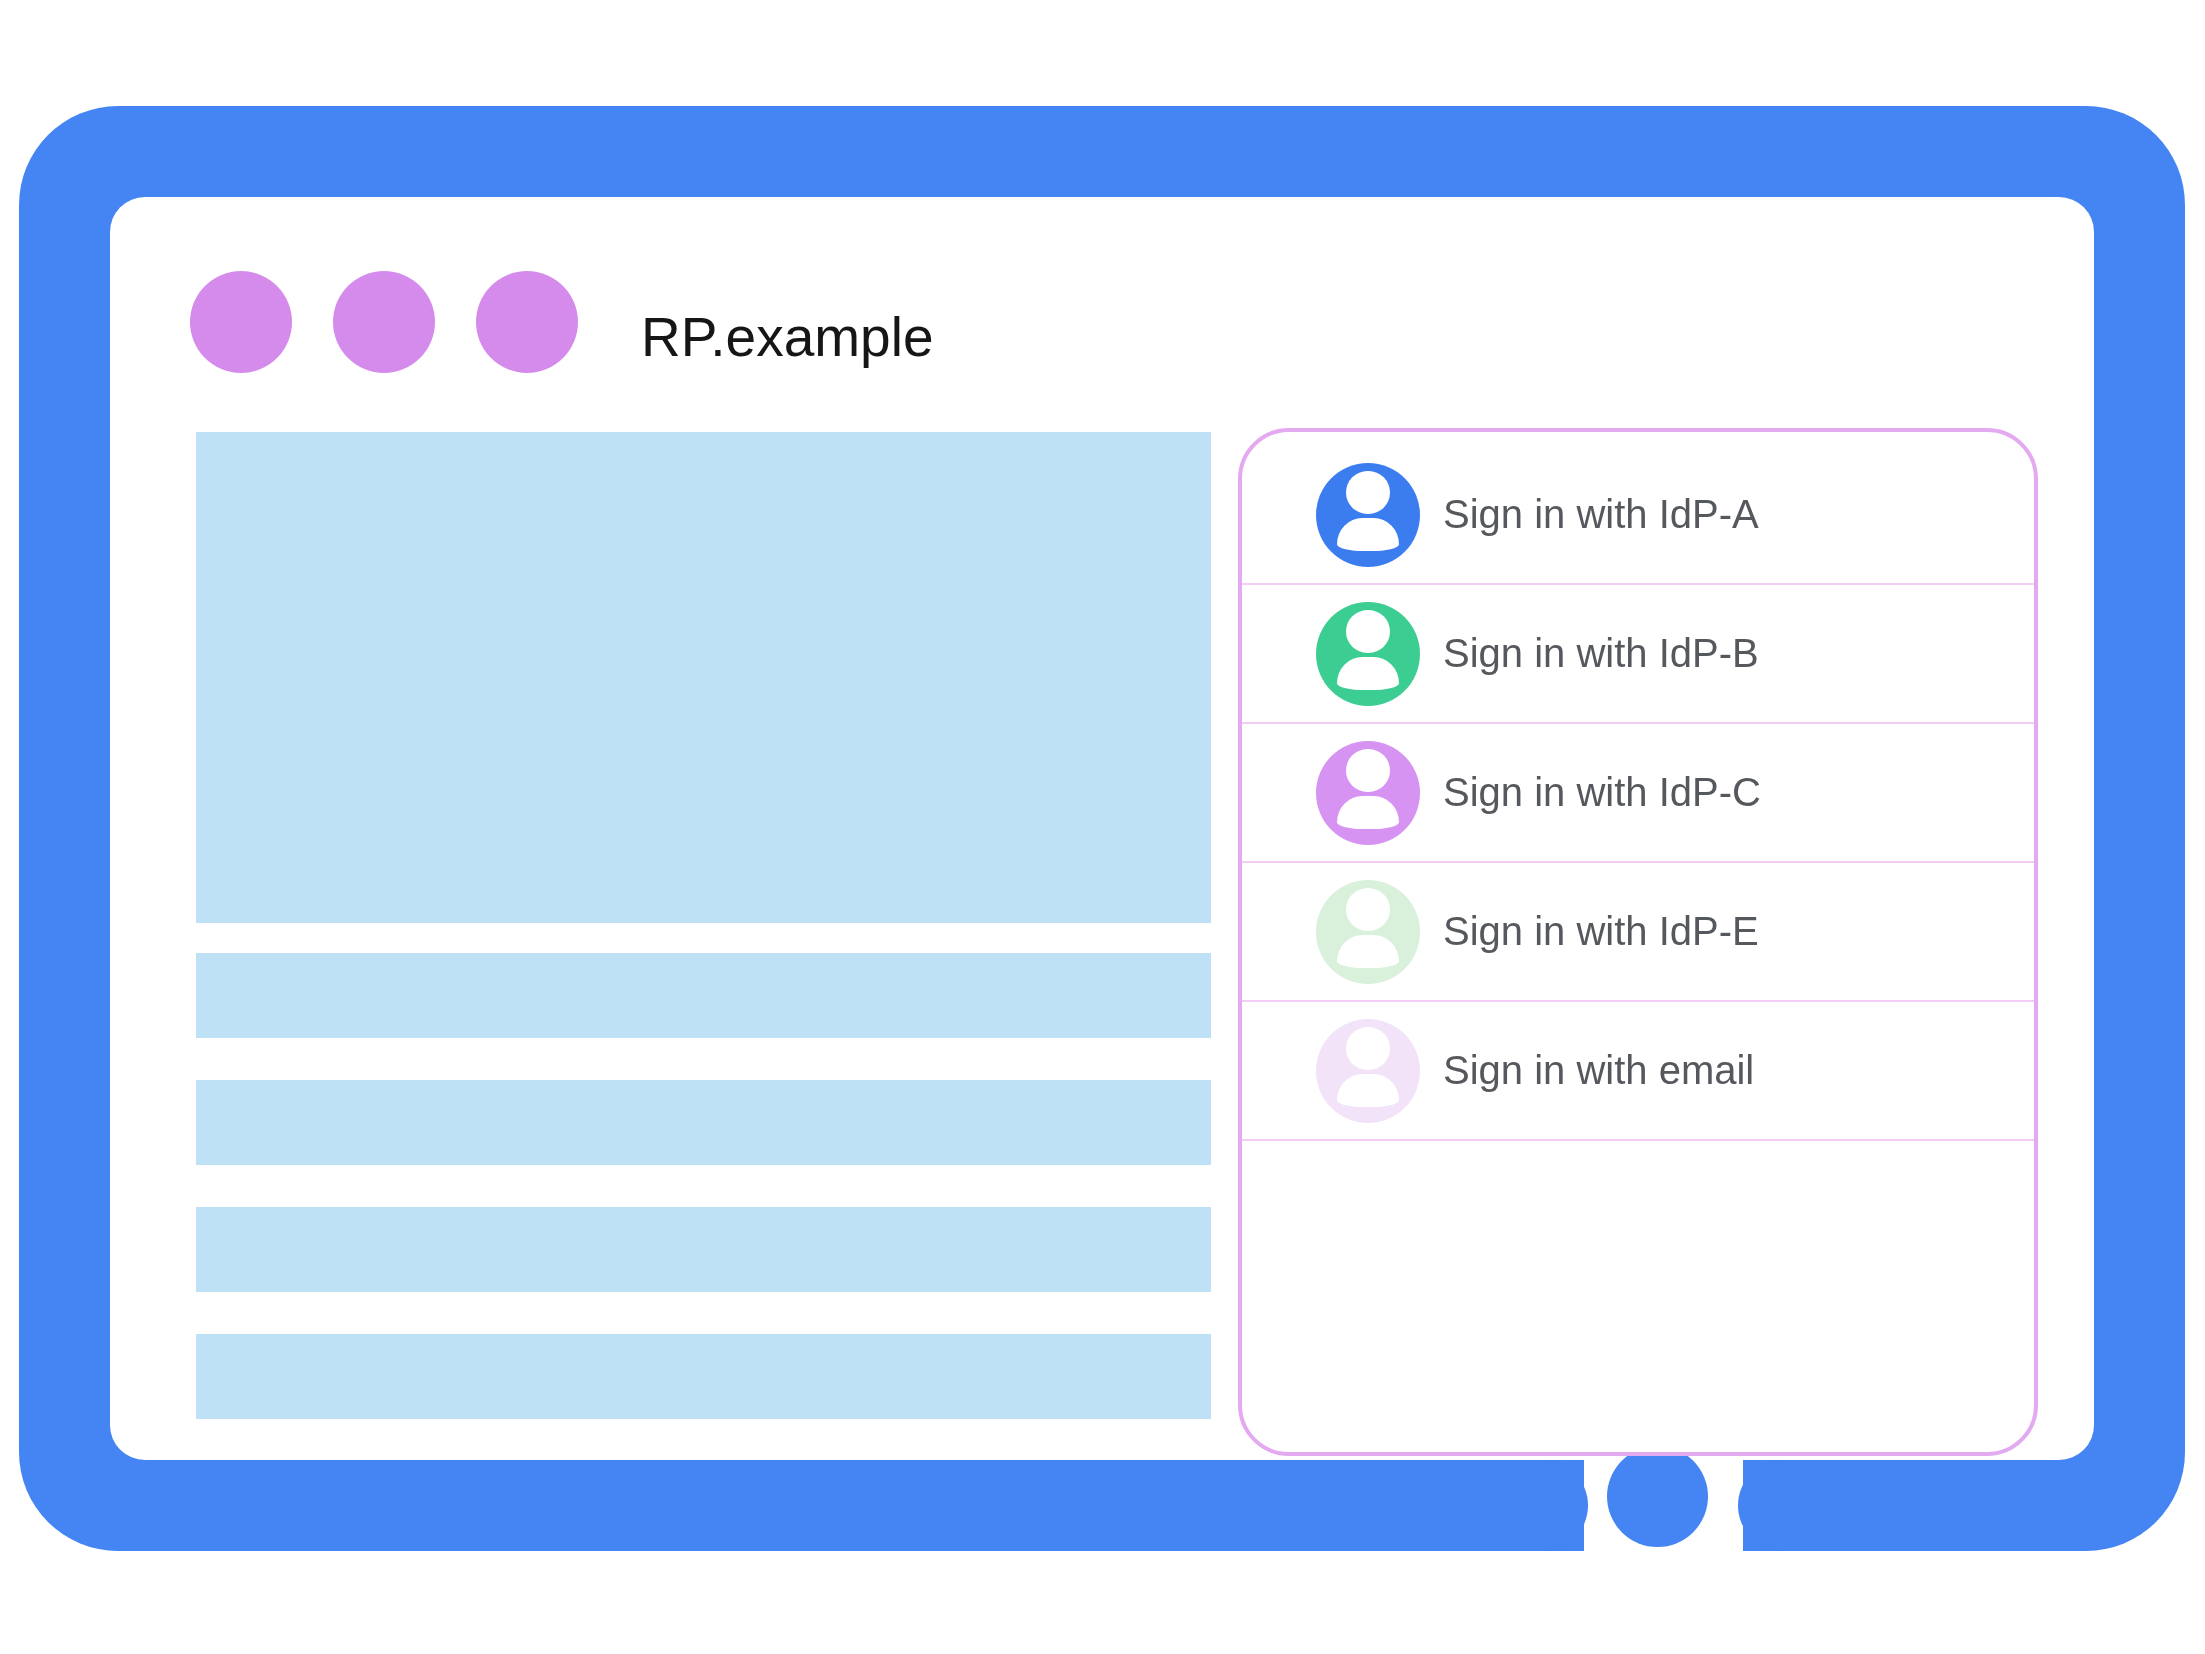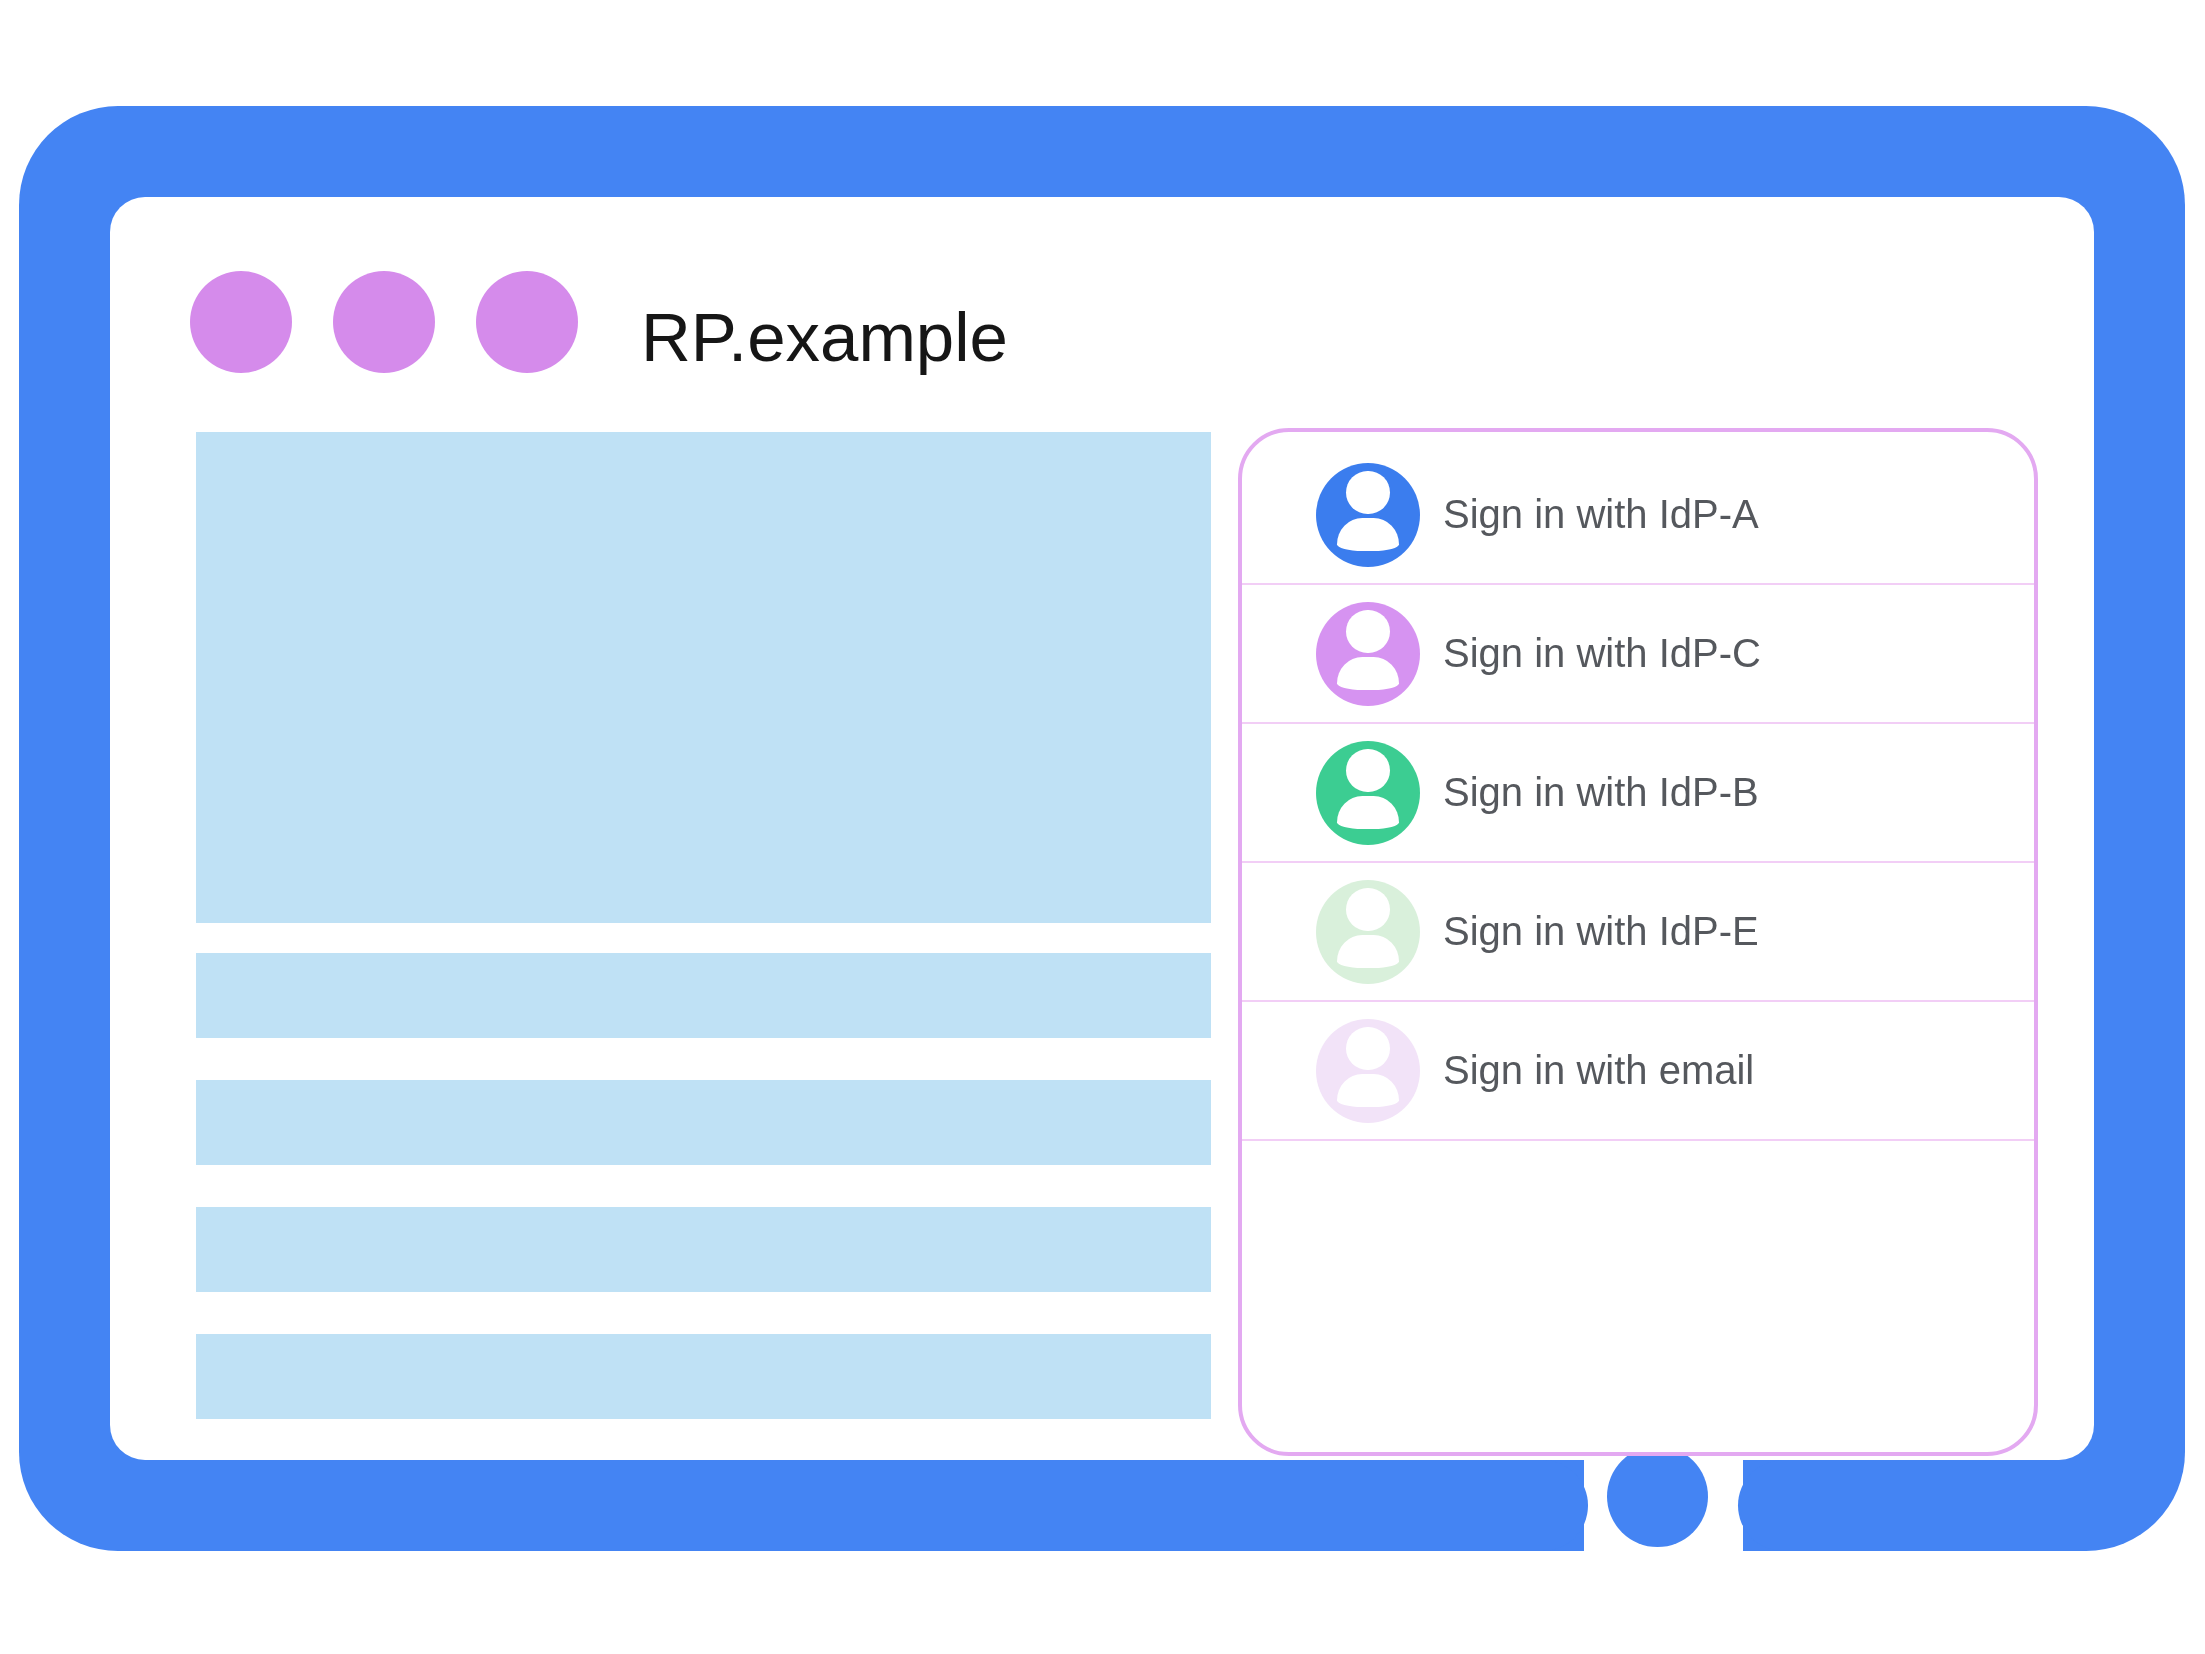--- a/index.html
+++ b/index.html
@@ -32,21 +32,21 @@
     background:var(--frame,#4484F3);
   }
   
   .dot{
     position:absolute;top:271px;width:102px;height:102px;border-radius:50%;
     background:var(--dot,#D58BEB);
   }
   .dot1{left:190px}.dot2{left:333px}.dot3{left:476px}
   .title{
     position:absolute;left:641px;top:286px;height:102px;display:flex;align-items:center;
-    font-size:69px;font-weight:500;letter-spacing:0;color:#161616;
+    font-size:55px;font-weight:500;letter-spacing:0;color:#161616;
   }
   
   .block{position:absolute;left:196px;width:1015px;background:var(--block,#BFE1F5);}
   .hero{top:432px;height:491px;}
   .line1{top:953px;height:85px;}
   .line2{top:1080px;height:85px;}
   .line3{top:1207px;height:85px;}
   .line4{top:1334px;height:85px;}
   
   .panel{
@@ -99,27 +99,27 @@
   <div class="block line4"></div>
 
   <div class="panel">
 
     <div class="row divided">
       <div class="avatar" style="background: rgb(59, 125, 238);"></div>
       <div class="row-label">Sign in with IdP-A</div>
     </div>
 
     <div class="row divided">
-      <div class="avatar" style="background: rgb(214, 147, 241);"></div>
-      <div class="row-label">Sign in with IdP-C</div>
+      <div class="avatar" style="background: rgb(60, 205, 146);"></div>
+      <div class="row-label">Sign in with IdP-B</div>
     </div>
 
     <div class="row divided">
-      <div class="avatar" style="background: rgb(60, 205, 146);"></div>
-      <div class="row-label">Sign in with IdP-B</div>
+      <div class="avatar" style="background: rgb(214, 147, 241);"></div>
+      <div class="row-label">Sign in with IdP-C</div>
     </div>
 
 
     <div class="row divided">
       <div class="avatar" style="background: rgb(217, 240, 219);"></div>
       <div class="row-label">Sign in with IdP-E</div>
     </div>
 
     <div class="row divided">
       <div class="avatar" style="background: rgb(242, 227, 248);"></div>

